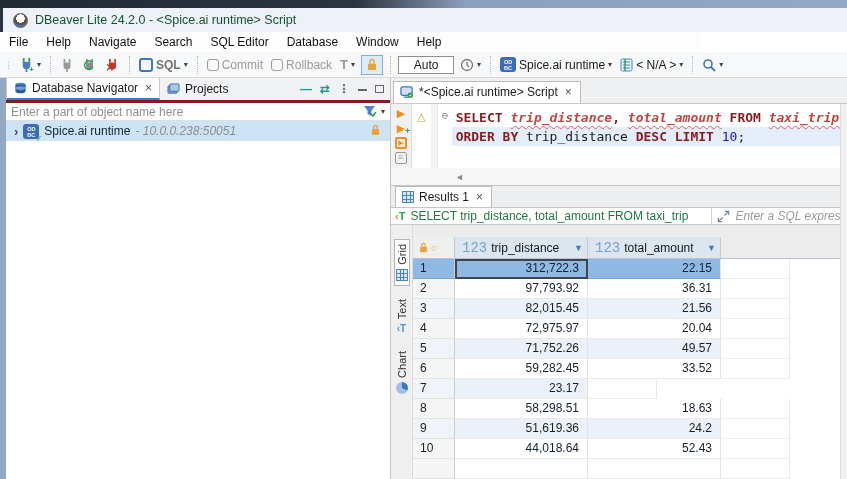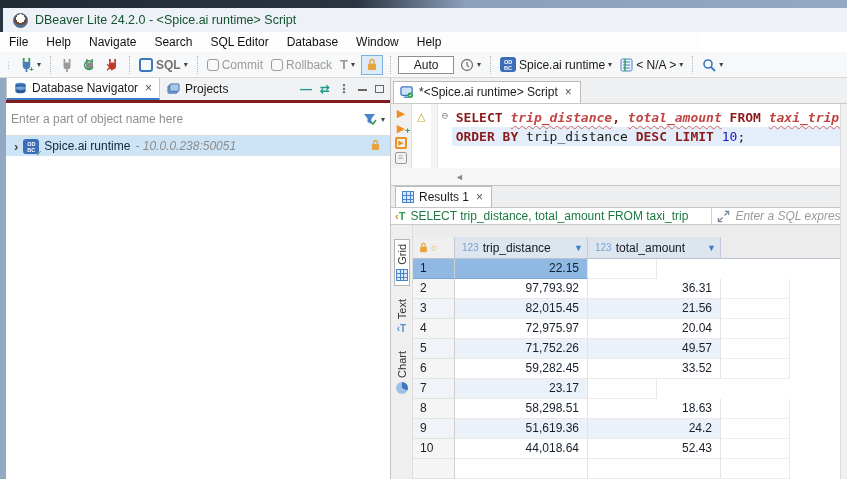--- a/index.html
+++ b/index.html
@@ -39,21 +39,21 @@
   
   .nav-tabbar { height:25px; background:#f1f2f4; border-bottom:3px solid #7f1d1d; display:flex; align-items:stretch; }
   .nav-tab { display:flex; align-items:center; gap:5px; padding:0 7px; }
   .nav-tab.active { background:#fff; border:1px solid #c9c9c9; border-top:none; border-bottom:2px solid #3c78c0; }
   .close-x { color:#555; font-size:12px; margin-left:2px; }
   .nav-ctrls { margin-left:auto; display:flex; align-items:center; gap:8px; padding-right:6px; color:#555; }
   .teal { color:#1d9a8f; font-weight:bold; }
   .wbtn { width:9px; height:8px; border:1px solid #666; display:inline-block; }
   .wbtn.min { height:3px; border:none; border-bottom:2px solid #666; }
 
-  .nav-filter { height:33px; border-bottom:1px solid #dedede; display:flex; align-items:center; padding:0 5px; }
+  .nav-filter { height:18px; border-bottom:1px solid #dedede; display:flex; align-items:center; padding:0 5px; }
   .nav-filter input { flex:1; border:none; outline:none; font-size:12px; color:#333; font-family:inherit; }
   .nav-filter input::placeholder { color:#8f8f8f; }
   .funnel-wrap { display:flex; align-items:center; gap:4px; }
 
   .tree-row { height:20px; background:#cde4f7; display:flex; align-items:center; gap:5px; padding:0 4px; }
   .expander { color:#444; font-size:13px; font-weight:bold; margin-left:4px; }
   .tree-name { color:#10253c; }
   .tree-addr { color:#8c8c8c; font-style:italic; }
   .tree-lock { margin-left:auto; margin-right:6px; }
 
@@ -106,21 +106,21 @@
     linear-gradient(#4a84c8 0 0) 6.9px 0/1px 12px no-repeat,#dce9f8; }
   .text-rail-icon { color:#5b8fd0; font-size:10px; font-weight:bold; }
   .pie-icon { width:12px; height:12px; border-radius:50%; background:conic-gradient(#3c78c0 0 115deg,#9cc0e8 115deg 360deg); }
 
   .gtable { flex:1; display:flex; flex-direction:column; }
   .ggap { height:12px; background:#ececec; }
   .ghead { height:22px; display:flex; background:#dde5ef; border-bottom:1px solid #b9c4d2; }
   .gcorner { width:42px; background:#efefef; border-right:1px solid #c9c9c9; display:flex; align-items:center; gap:3px; padding-left:6px; }
   .circle-ic { color:#e8a33d; font-size:9px; font-weight:bold; }
   .gcol { width:133px; display:flex; align-items:center; gap:4px; padding:0 4px 0 7px; border-right:1px solid #c3ccd8; }
-  .type-badge { color:#7aa3cf; font-size:10px; }
+  .type-badge { color:#7aa3cf; font-size:14px;font-family:Liberation Mono, monospace; }
   .col-name { color:#101820; }
   .sort { margin-left:auto; color:#3f7fc1; font-size:9px; }
   .gfillh { flex:1; background:#ececec; }
 
   .gr { height:20px; display:flex; }
   .cn { width:42px; background:#f5f5f5; border-right:1px solid #d0d0d0; border-bottom:1px solid #e3e3e3; padding-left:7px; line-height:19px; color:#222; }
   .cv { width:133px; border-right:1px solid #e4e4e4; border-bottom:1px solid #e9e9e9; text-align:right; padding-right:8px; line-height:19px; color:#16202b; }
   .cf { width:69px; border-right:1px solid #e9e9e9; border-bottom:1px solid #eee; }
   .gr.alt .cn { background:#f0f3f7; }
   .gr.alt .cv { background:#eaf1f9; }
@@ -386,20 +386,21 @@
           <div class="gcol">
             <span class="type-badge">123</span>
             <span class="col-name">total_amount</span>
             <span class="sort">▼</span>
           </div>
           <div class="gfillh"></div>
         </div>
 
         <div class="gr sel">
             <div class="cn">1</div>
+            <div class="cv focus">312,722.3</div>
             <div class="cv">22.15</div>
             <div class="cf"></div>
           </div>
         <div class="gr">
             <div class="cn">2</div>
             <div class="cv">97,793.92</div>
             <div class="cv">36.31</div>
             <div class="cf"></div>
           </div>
         <div class="gr alt">

